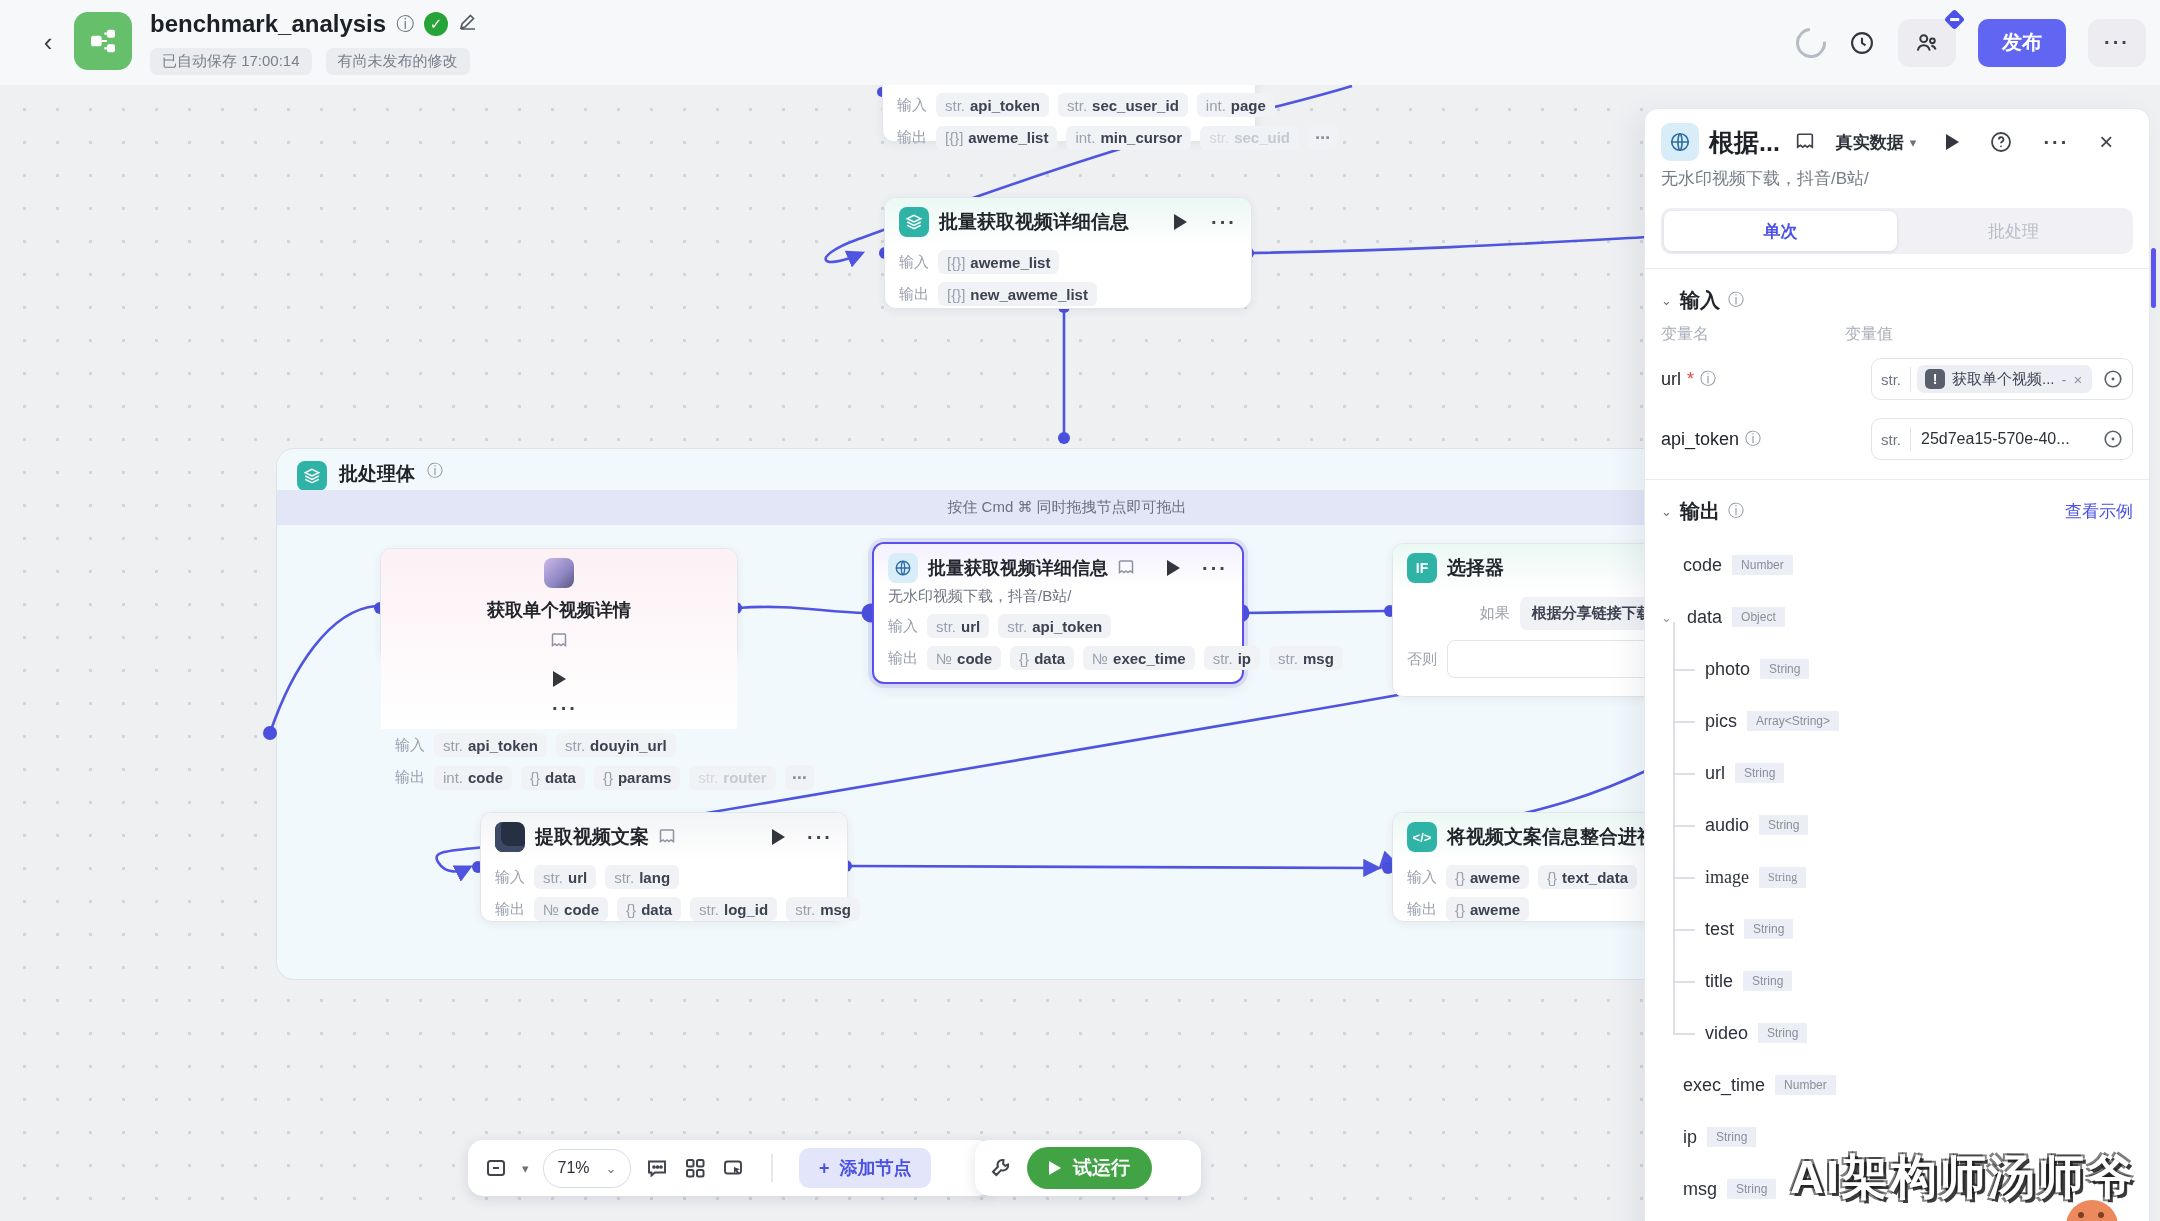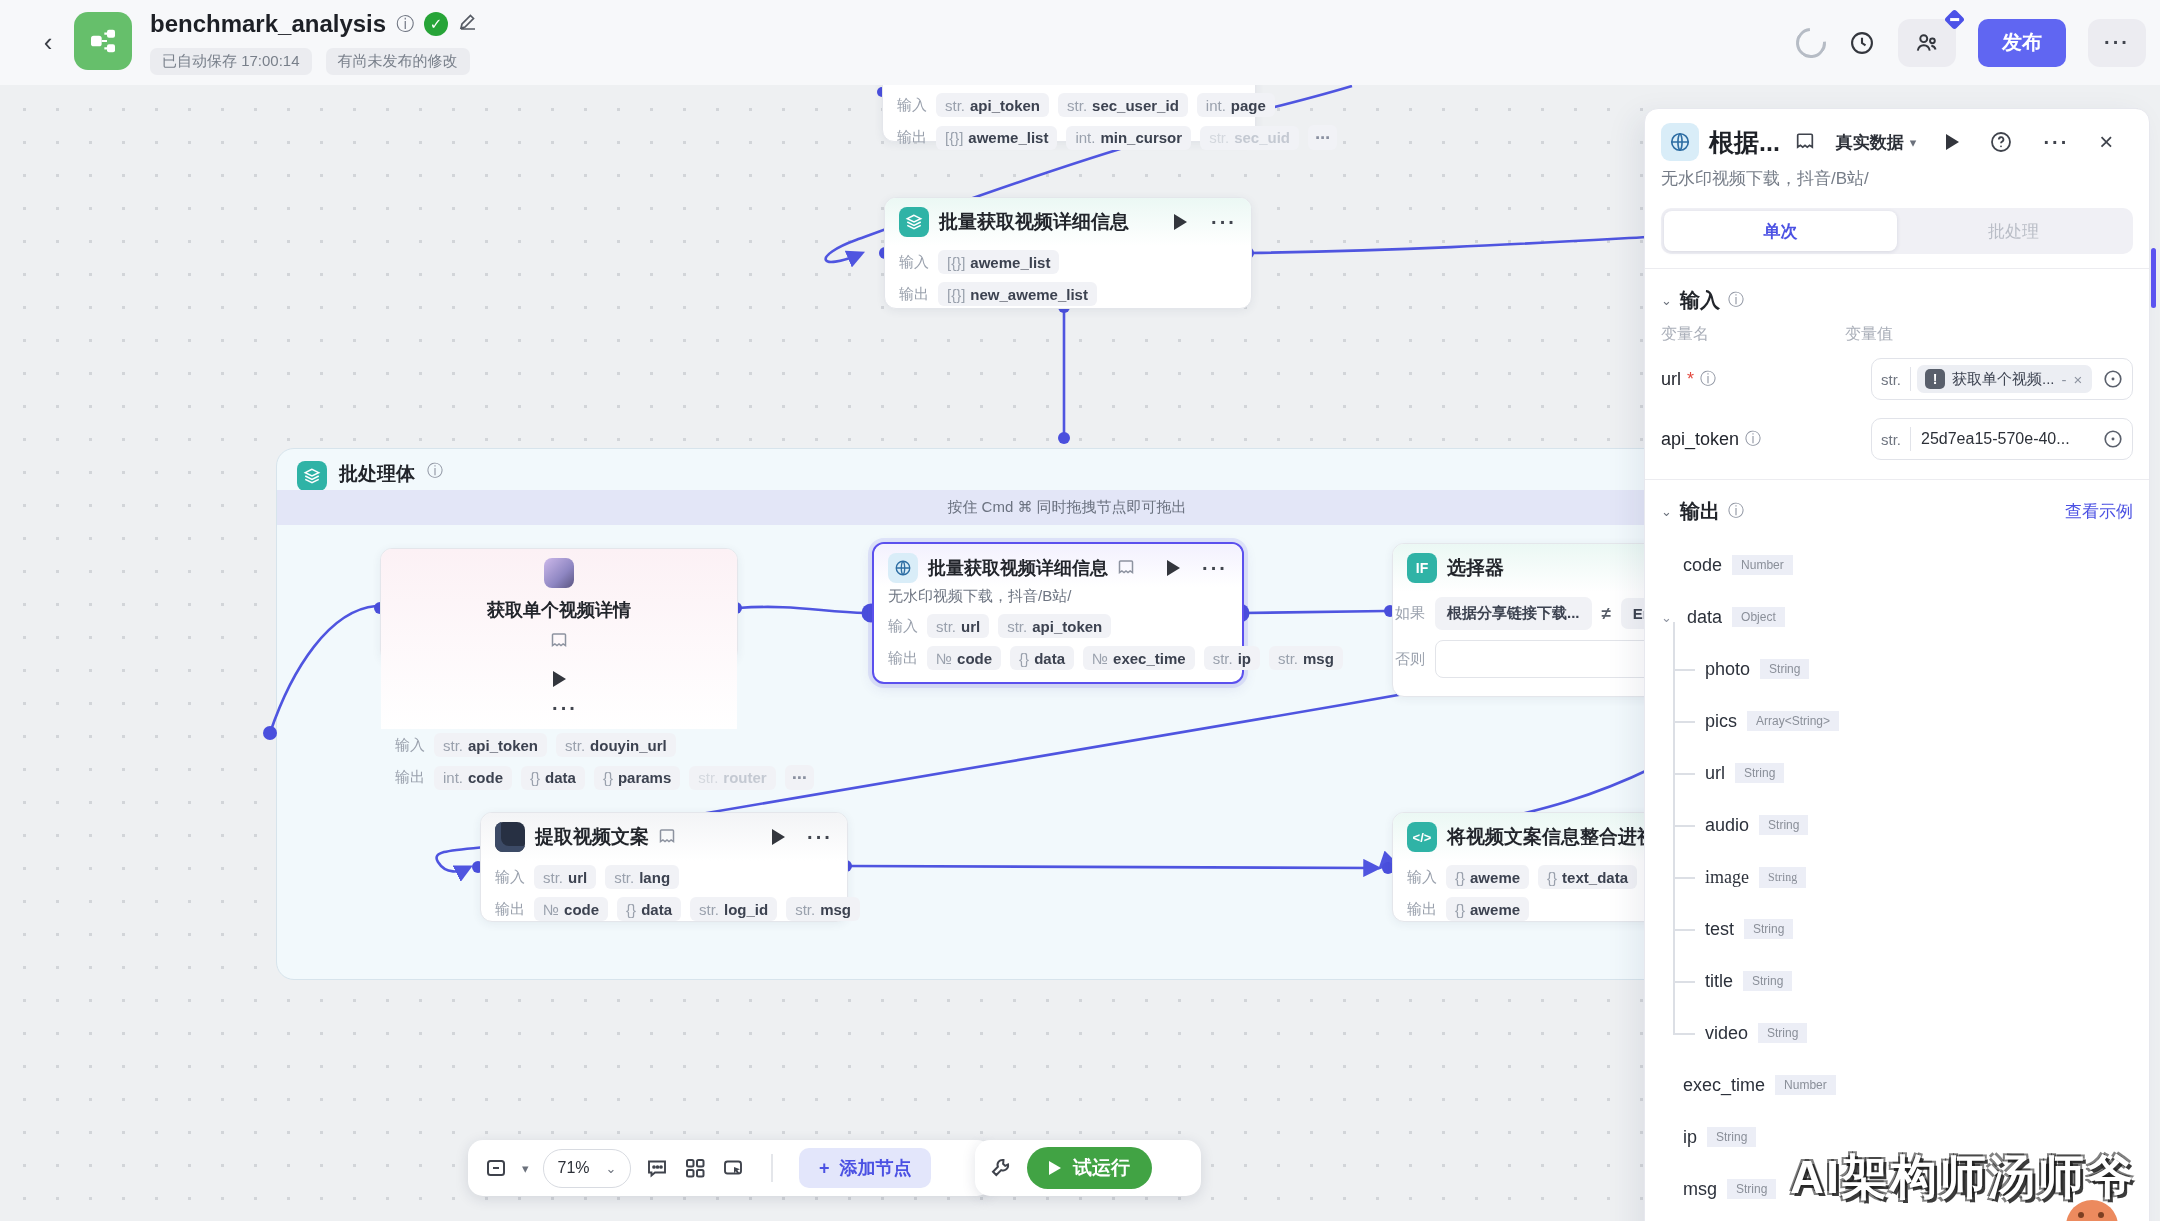--- a/index.html
+++ b/index.html
@@ -48,21 +48,21 @@
   .nicon{width:30px;height:30px;border-radius:8px;flex:0 0 auto;display:flex;align-items:center;justify-content:center;color:#fff;font-weight:700;}
   .teal{background:#2fb3a6;}
   .plug{color:#8d93a0;font-size:15px;}
   .grad-teal{background:linear-gradient(180deg,#ebf8f4,#ffffff);}
   .grad-pink{background:linear-gradient(180deg,#fcf1f5,#ffffff);flex-direction:column;}
   .grad-purp{background:linear-gradient(180deg,#f3f1fe,#ffffff);}
   .grad-gray{background:linear-gradient(180deg,#f3f4f6,#ffffff);}
   .avatar1{background:linear-gradient(135deg,#cdb9ea,#8e86c2 60%,#5a5480);}
   .avatar2{background:#273043;box-shadow:inset 6px -6px 0 #3c4a66;}
   .avatar3{background:#d9edf8;}
-  .condrow{display:flex;align-items:center;gap:10px;padding:5px 2px;}
+  .condrow{display:flex;align-items:center;gap:10px;padding:5px 14px;justify-content:center;}
   .condchip{background:#f1f2f6;border-radius:7px;padding:7px 12px;font-size:15px;font-weight:700;color:#3c4250;white-space:nowrap;}
   .neq{color:#575d68;font-size:17px;font-weight:700;}
   .emptybox{background:#fff;border:1.5px solid #e2e4e9;border-radius:8px;height:36px;width:440px;}
   
   .pill{position:absolute;top:1140px;height:56px;background:#fff;border-radius:15px;box-shadow:0 3px 14px rgba(30,40,70,.13);display:flex;align-items:center;z-index:6;}
   .tico{color:#3f434c;display:flex;align-items:center;justify-content:center;cursor:pointer;}
   .zoombox{border:1.5px solid #d8dbe1;border-radius:19px;height:37px;padding:0 14px;display:flex;align-items:center;gap:16px;font-size:16px;color:#2c3038;cursor:pointer;}
   .chev{color:#6b717c;font-size:13px;}
   .vdiv{width:1.5px;height:28px;background:#e4e6ea;margin:0 12px;}
   .addnode{background:#e3e6fb;color:#4b51e3;font-size:18px;font-weight:700;border-radius:10px;height:40px;padding:0 20px;display:flex;align-items:center;gap:10px;cursor:pointer;}

